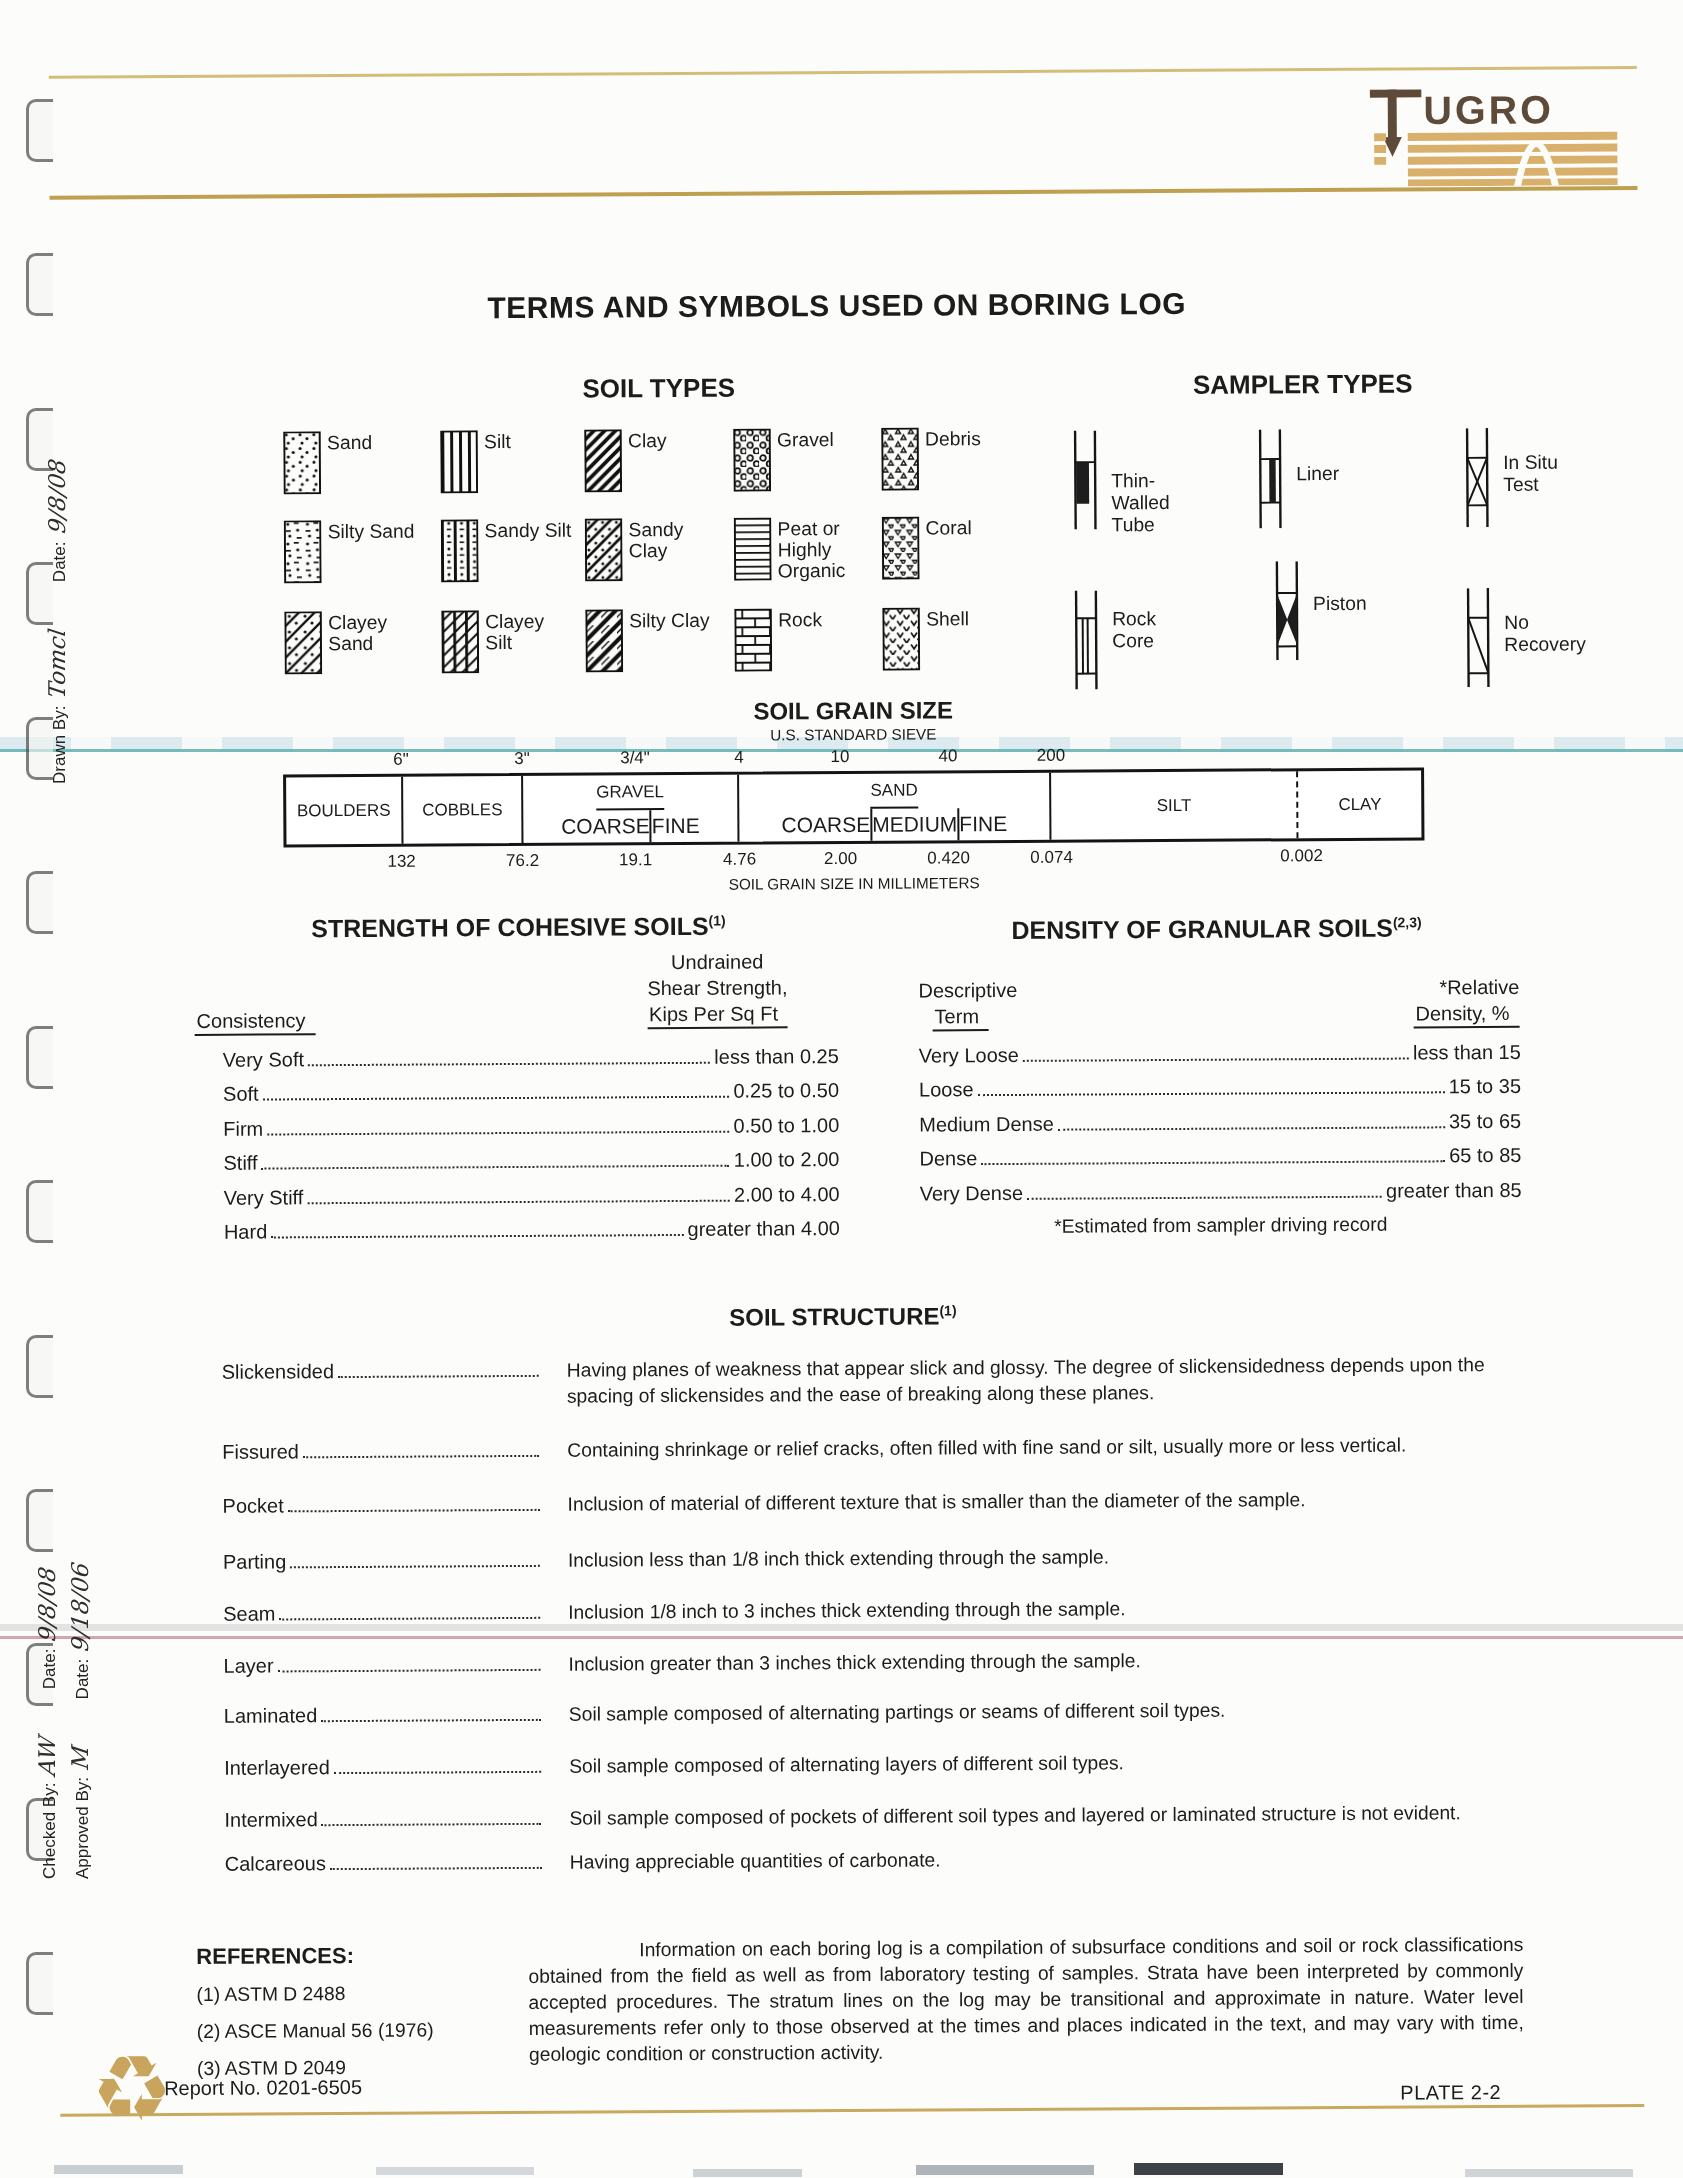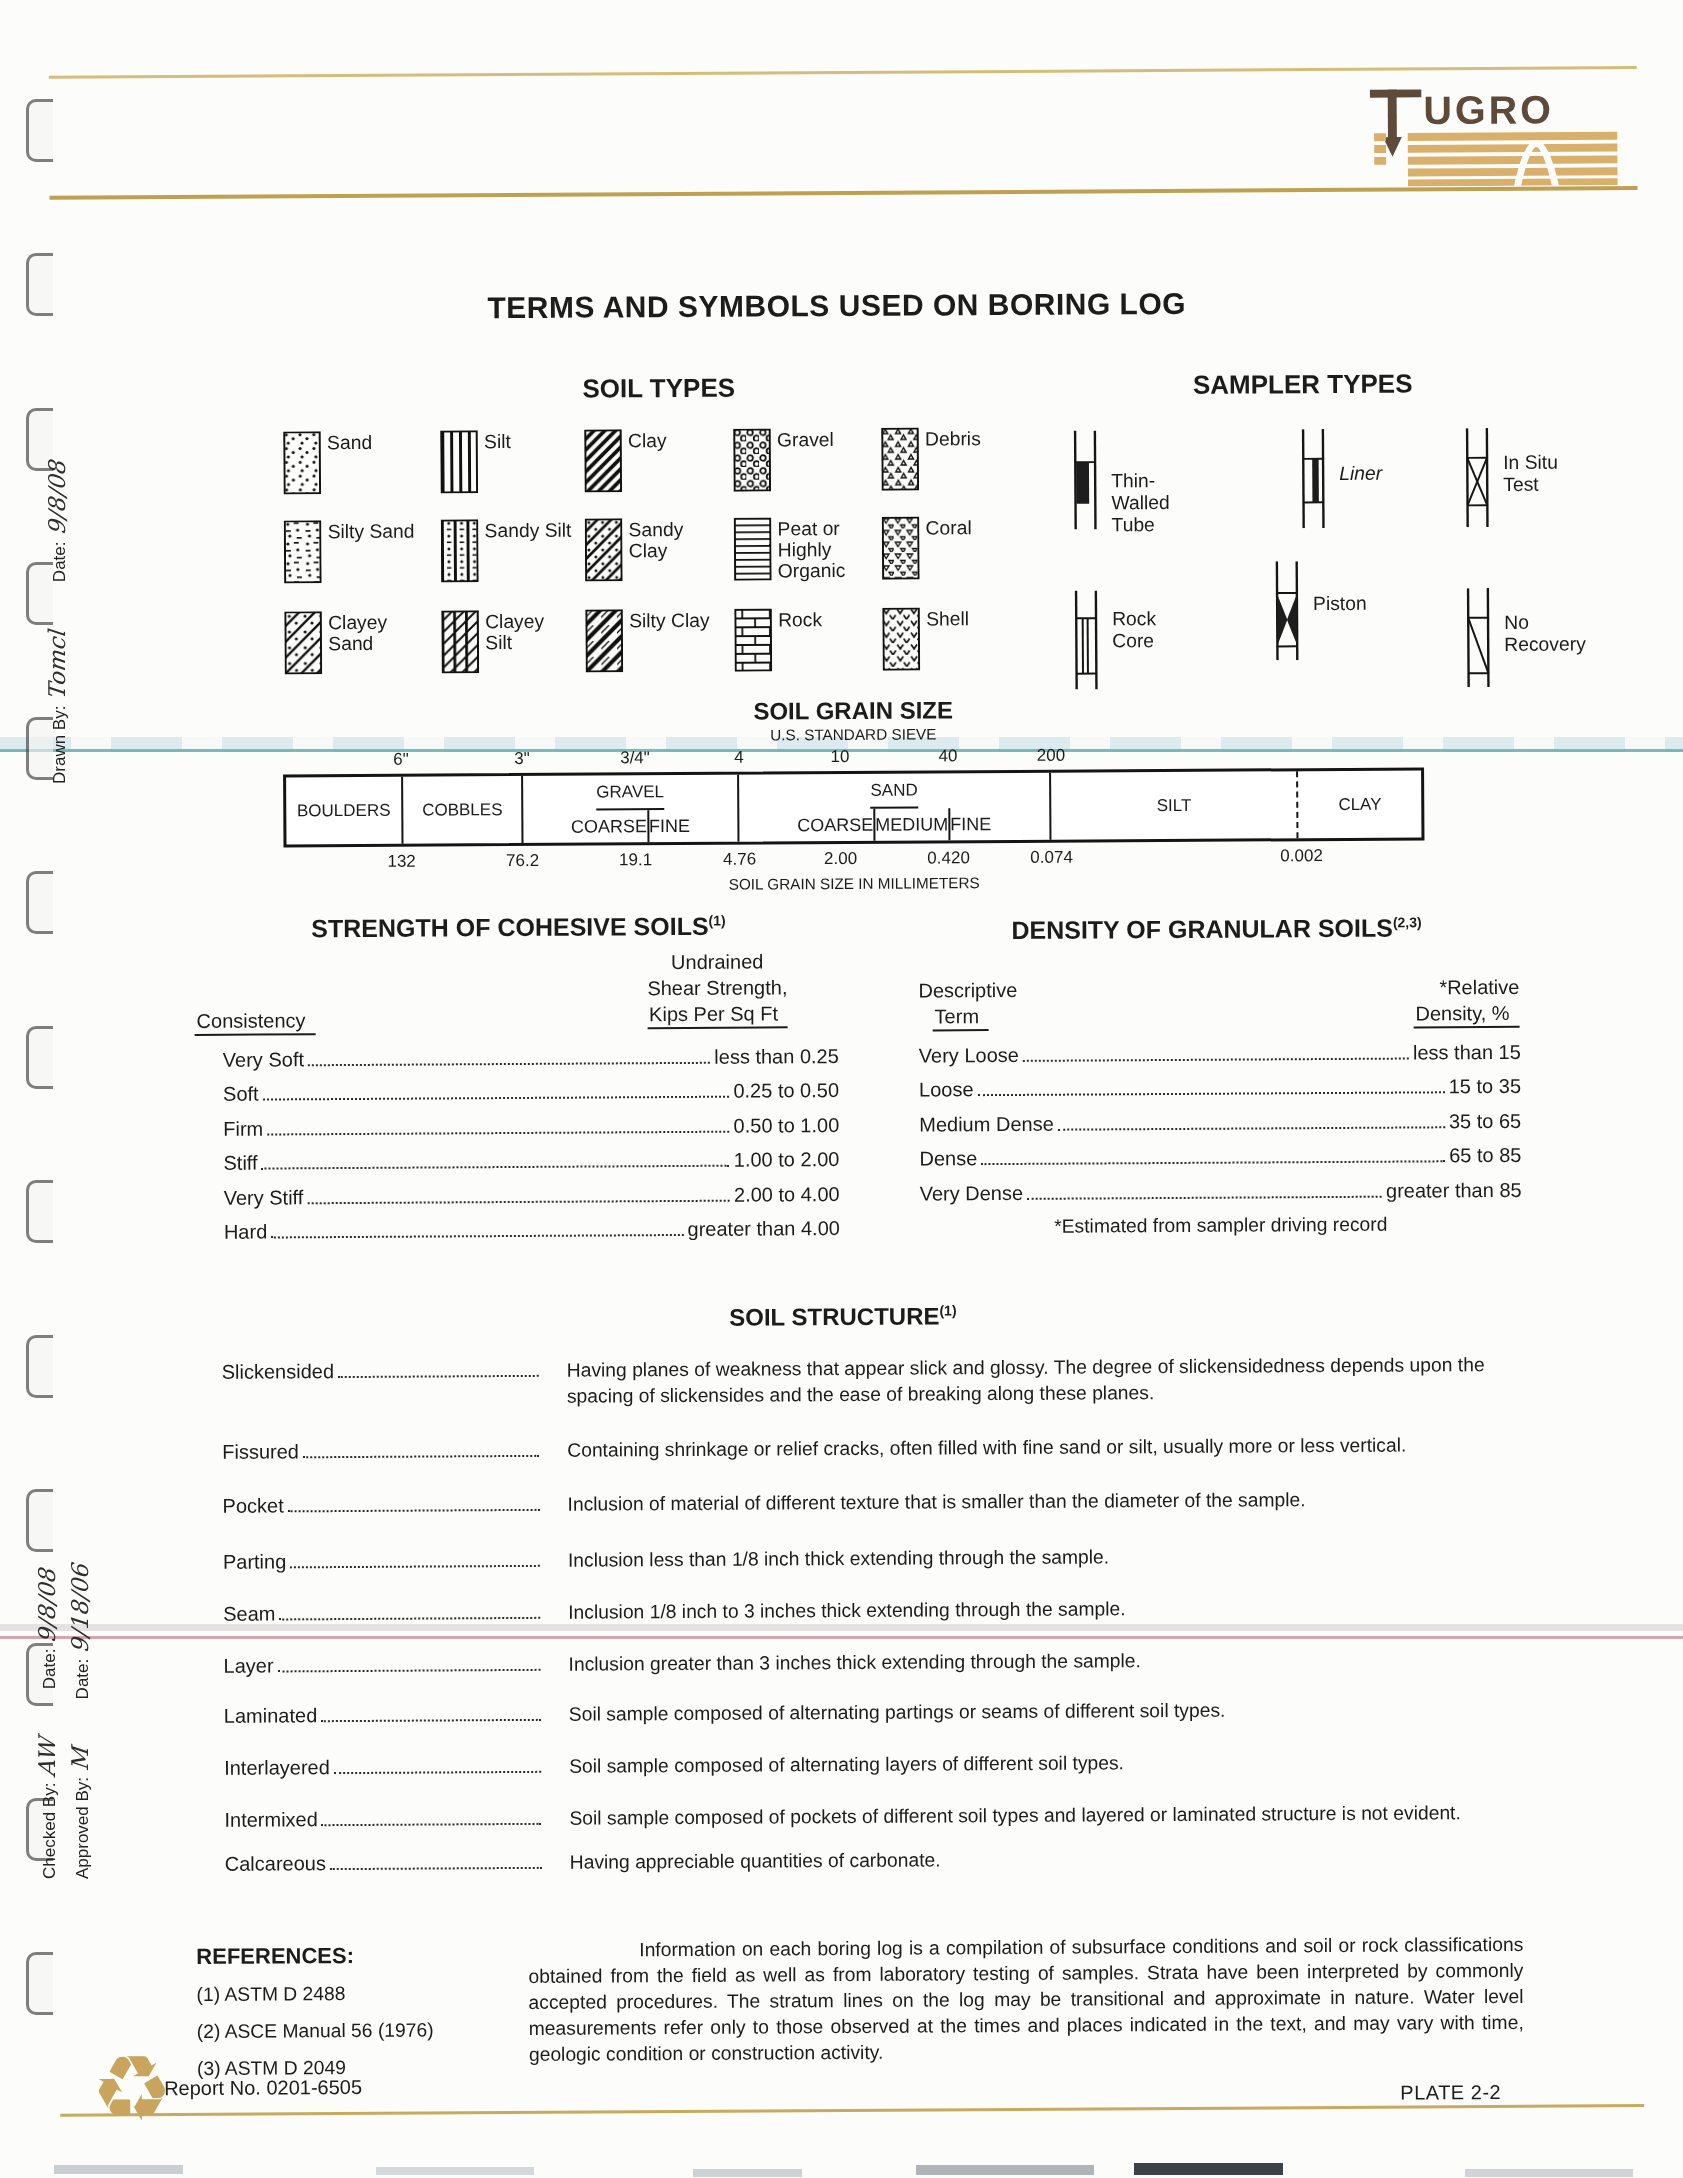--- a/index.html
+++ b/index.html
@@ -29,21 +29,21 @@
 
   
   .gs-table{position:absolute;left:285px;top:771px;width:1141px;height:73px;
             border:3px solid #141414;display:flex;background:#fff;box-sizing:border-box;font-size:17px;}
   .gs-col{border-right:2.5px solid #141414;display:flex;align-items:center;justify-content:center;box-sizing:border-box;}
   .gs-col.last{border-right:none;}
   .gs-col.dashed{border-right:2.5px dashed #141414;}
   .gs-group{display:flex;flex-direction:column;padding:0;}
   .gs-glabel{height:33px;border-bottom:2.5px solid #141414;display:flex;align-items:center;justify-content:center;}
   .gs-subrow{flex:1;display:flex;}
-  .gs-sub{flex:1;display:flex;align-items:center;justify-content:center;font-size:18px;
+  .gs-sub{flex:1;display:flex;align-items:center;justify-content:center;font-size:21px;
           border-right:2.5px solid #141414;box-sizing:border-box;}
   .gs-sub.last{border-right:none;}
   .sieve-lbl,.mm-lbl{position:absolute;transform:translateX(-50%);font-size:17px;white-space:nowrap;}
 
   
   .ltable{position:absolute;}
   .lrow{display:flex;align-items:baseline;height:22px;margin-bottom:12.4px;font-size:20px;}
   .lrow .term{white-space:nowrap;}
   .lrow .dots{flex:1;border-bottom:2.6px dotted #2b2b2b;margin:0 4px 4px 4px;min-width:20px;}
   .lrow .val{white-space:nowrap;text-align:right;}
@@ -311,21 +311,21 @@
 
     <div class="samp-cell" style="left:1071px;top:432px;">
       <svg width="36" height="99" viewBox="0 0 36 100">
         <line x1="8" y1="0" x2="8" y2="100" stroke="#151515" stroke-width="2.4"></line>
           <line x1="28" y1="0" x2="28" y2="100" stroke="#151515" stroke-width="2.4"></line>
         <line x1="8" y1="32" x2="28" y2="32" stroke="#151515" stroke-width="2"></line>
         <rect x="8.8" y="32" width="13" height="42" fill="#1d1d1d"></rect>
       </svg>
       <span class="lbl" style="margin-top:40px;width:73px;">Thin-Walled Tube</span>
     </div>
-    <div class="samp-cell" style="left:1299px;top:432px;font-style:italic;">
+    <div class="samp-cell" style="left:1256px;top:432px;">
       <svg width="36" height="99" viewBox="0 0 36 100">
         <line x1="8" y1="0" x2="8" y2="100" stroke="#151515" stroke-width="2.4"></line>
           <line x1="28" y1="0" x2="28" y2="100" stroke="#151515" stroke-width="2.4"></line>
         <line x1="8" y1="30" x2="28" y2="30" stroke="#151515" stroke-width="2"></line>
           <line x1="8" y1="74" x2="28" y2="74" stroke="#151515" stroke-width="2"></line>
         <rect x="17" y="30" width="6.5" height="44" fill="#1d1d1d"></rect>
       </svg>
       <span class="lbl" style="margin-top:34px;">Liner</span>
     </div>
     <div class="samp-cell" style="left:1463px;top:432px;">

